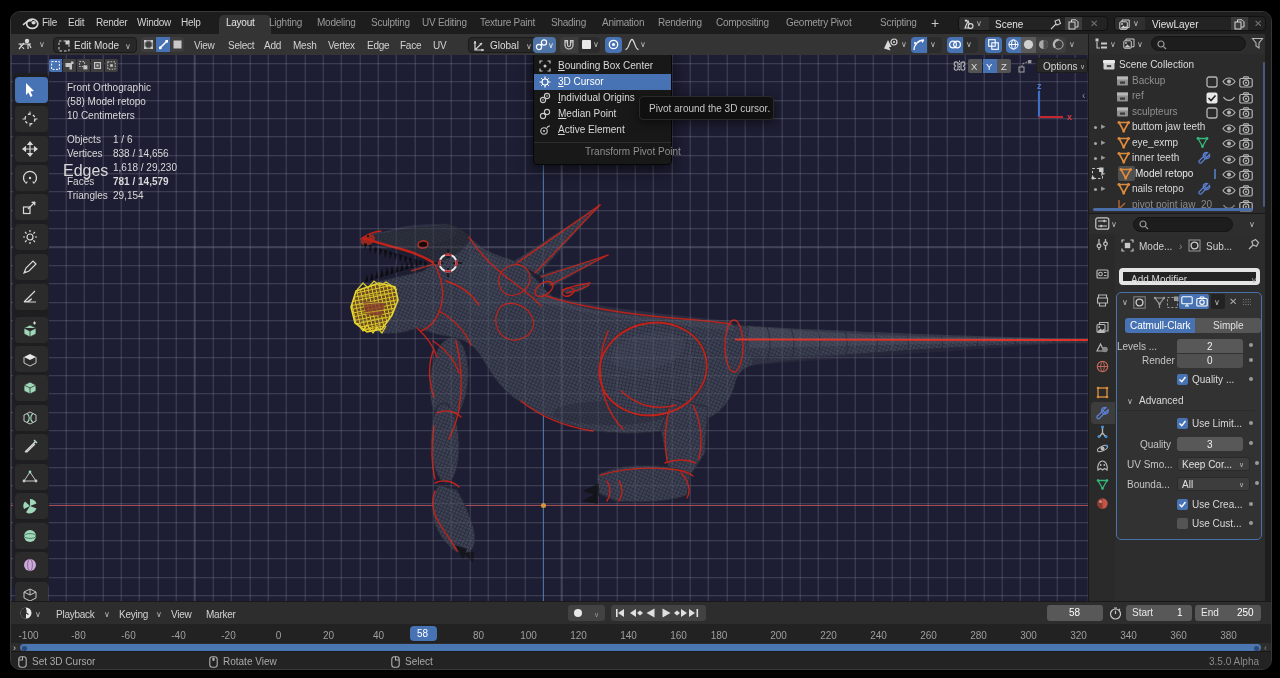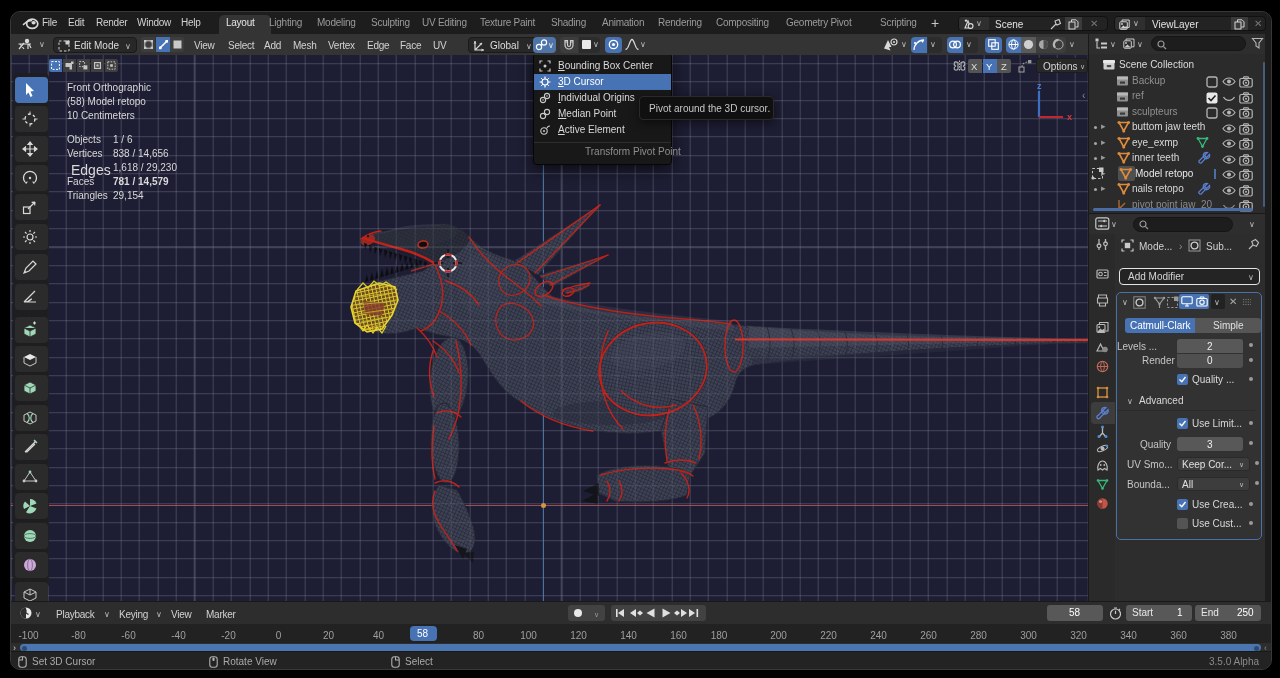--- a/index.html
+++ b/index.html
@@ -394,21 +394,21 @@
       repeating-linear-gradient(to bottom, rgba(150,152,170,0.17) 0px, rgba(150,152,170,0.17) 1px, transparent 1px, transparent 18.35px);
     background-position:-0.3px 8.2px;"></div>
 
   <div class="txt" style="left:56px;top:28px;color:#d9d9d9;font-size:10px;">Front Orthographic</div>
   <div class="txt" style="left:56px;top:42px;color:#d9d9d9;font-size:10px;">(58) Model retopo</div>
   <div class="txt" style="left:56px;top:56px;color:#d9d9d9;font-size:10px;">10 Centimeters</div>
   <div class="txt" style="left:56px;top:80px;color:#d9d9d9;font-size:10px;">Objects</div>
   <div class="txt" style="left:102px;top:80px;color:#d9d9d9;font-size:10px;">1 / 6</div>
   <div class="txt" style="left:56px;top:94px;color:#d9d9d9;font-size:10px;">Vertices</div>
   <div class="txt" style="left:102px;top:94px;color:#d9d9d9;font-size:10px;">838 / 14,656</div>
-  <div class="txt" style="left:60px;top:108px;color:#d9d9d9;font-size:14px;">Edges</div>
+  <div class="txt" style="left:52px;top:108px;color:#d9d9d9;font-size:16px;">Edges</div>
   <div class="txt" style="left:102px;top:108px;color:#d9d9d9;font-size:10px;">1,618 / 29,230</div>
   <div class="txt" style="left:56px;top:122px;color:#d9d9d9;font-size:10px;">Faces</div>
   <div class="txt" style="left:102px;top:122px;color:#d9d9d9;font-size:10px;font-weight:bold;">781 / 14,579</div>
   <div class="txt" style="left:56px;top:136px;color:#d9d9d9;font-size:10px;">Triangles</div>
   <div class="txt" style="left:102px;top:136px;color:#d9d9d9;font-size:10px;">29,154</div>
 
   <svg style="left:1022px;top:28px;" width="50" height="40" viewBox="0 0 50 40">
     <path d="M6,8 V34" stroke="#3d6fc4" stroke-width="2.2"></path>
     <path d="M6,34 H30" stroke="#c3262e" stroke-width="2.2"></path>
     <text x="4" y="6" fill="#4a7fd4" font-size="9" font-weight="bold" font-family="Liberation Sans">z</text>
@@ -877,21 +877,21 @@
   <span class="txt" style="left:90px;top:28px;color:#909090;font-size:10px;">›</span>
   <svg style="left:99px;top:25px;" width="13" height="13" viewBox="0 0 13 13">
         <rect x="1" y="1" width="11" height="11" fill="none" stroke="#999" stroke-width="1"></rect>
         <circle cx="6.5" cy="6.5" r="3.4" fill="none" stroke="#c9c9c9" stroke-width="1.4"></circle>
       </svg>
   <span class="txt" style="left:117px;top:28px;color:#d0d0d0;font-size:10px;">Sub...</span>
   <svg style="left:158px;top:24px;" width="13" height="13" viewBox="0 0 13 13">
         <path d="M2,11 L6,7 M6,7 L4.8,3.5 L8.5,1.5 L11.5,4.5 L9.5,8.2 Z" fill="none" stroke="#b8b8b8" stroke-width="1.2"></path>
       </svg>
 
-  <div class="abs" style="left:30px;top:54px;width:141px;height:17px;background:#242424;border:1px solid #e5e5e5;border-radius:4px;">
+  <div class="abs" style="left:30px;top:54px;width:141px;height:17px;background:#242424;border:4px solid #e5e5e5;border-radius:4px;">
     <span class="txt" style="left:8px;top:3px;color:#d5d5d5;font-size:10px;">Add Modifier</span>
     <span class="txt" style="left:128px;top:5px;color:#bbb;font-size:8px;">∨</span>
   </div>
 
   <div class="abs" style="left:27px;top:78px;width:146px;height:248px;background:#323232;border:1px solid #4a72aa;border-radius:5px;">
 
     <span class="txt" style="left:5px;top:6px;color:#bbb;font-size:8px;">∨</span>
     <svg style="left:16px;top:2.5px;" width="13" height="13" viewBox="0 0 13 13">
           <rect x="0.8" y="0.8" width="11.4" height="11.4" fill="none" stroke="#888" stroke-width="1"></rect>
           <circle cx="6.5" cy="6.5" r="3.4" fill="none" stroke="#c9c9c9" stroke-width="1.4"></circle>

